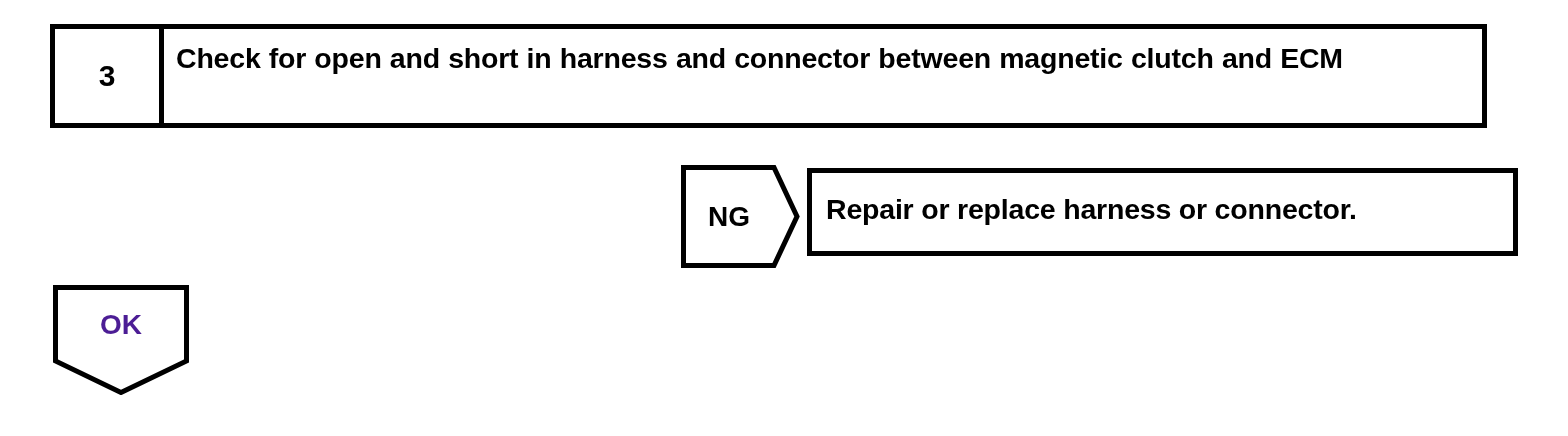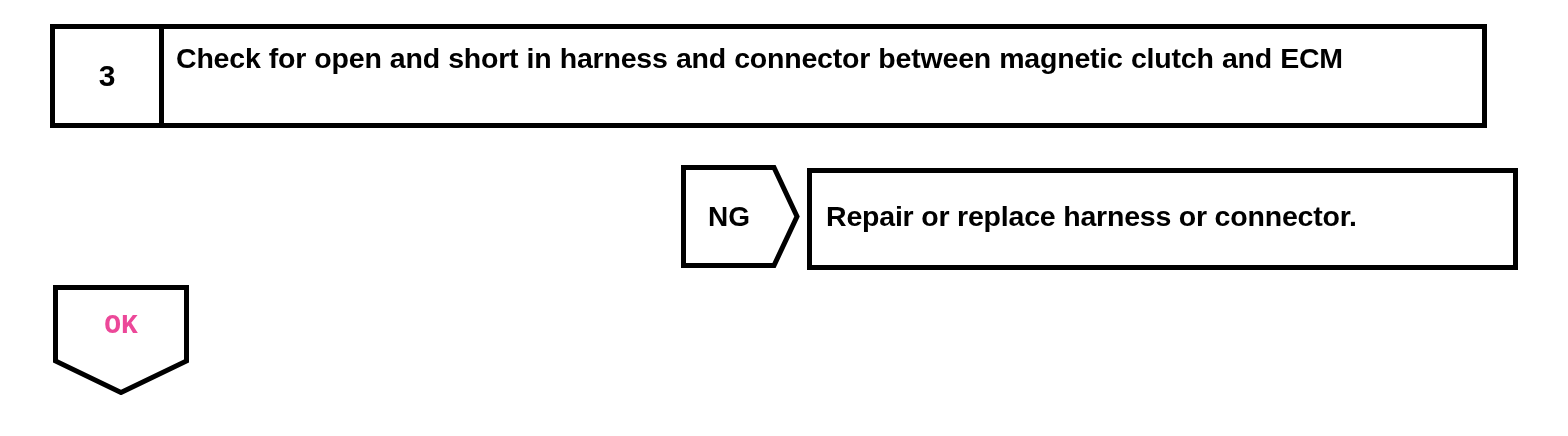--- a/index.html
+++ b/index.html
@@ -102,21 +102,21 @@
     font-size: 28px;
     font-weight: bold;
     color: #000000;
     letter-spacing: 0px;
   }
   .ng-result-box {
     position: absolute;
     left: 126px;      
     top: 3px;         
     width: 711px;     
-    height: 102px;
+    height: 88px;
     box-sizing: border-box;
     border: 5px solid #000000;
     background: #ffffff;
     display: flex;
     align-items: center;
   }
   .ng-result-text {
     padding-left: 14px;
     padding-bottom: 4px;
     font-size: 28.5px;
@@ -143,23 +143,22 @@
     position: absolute;
     left: 0;
     top: 0;
     width: 136px;
     height: 80px;
     display: flex;
     align-items: center;
     justify-content: center;
     font-size: 28px;
     font-weight: bold;
-    color: #ec4899;
+    color: #4c1d95;
     letter-spacing: 0px;
-    font-family: Liberation Mono, monospace;
   }
 </style>
 </head>
 <body>
 
 <div id="flowchart">
 
   <div class="step-row">
     <div class="step-number-cell">
       <span class="step-number">3</span>

